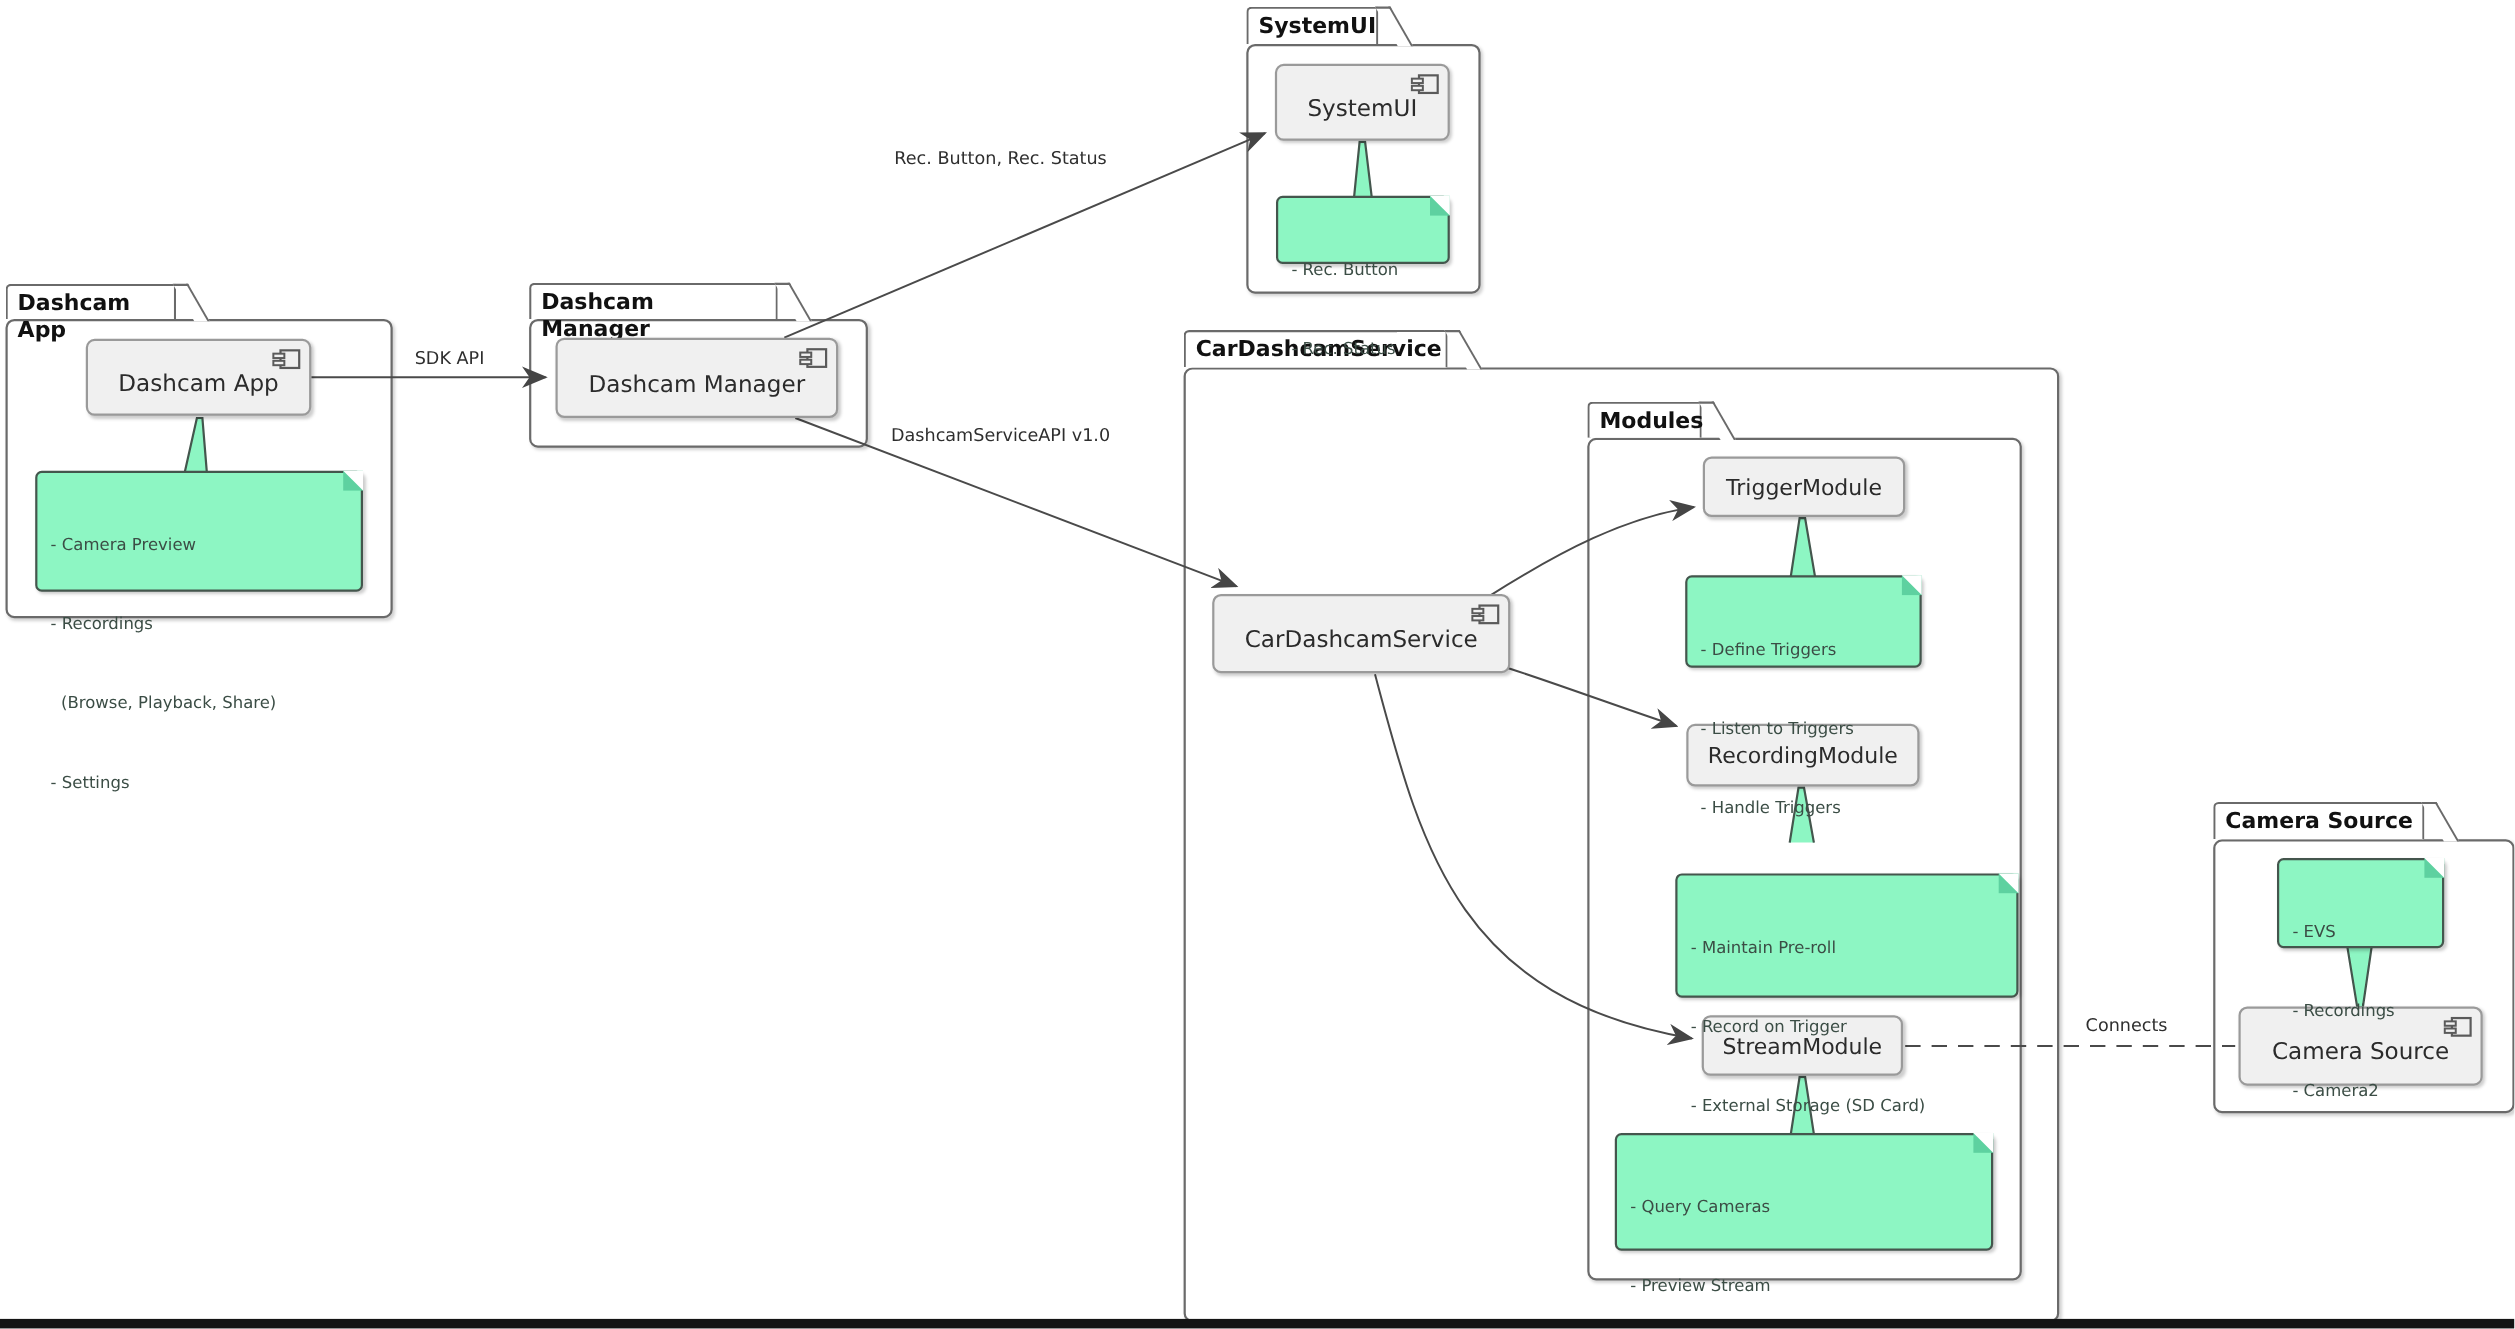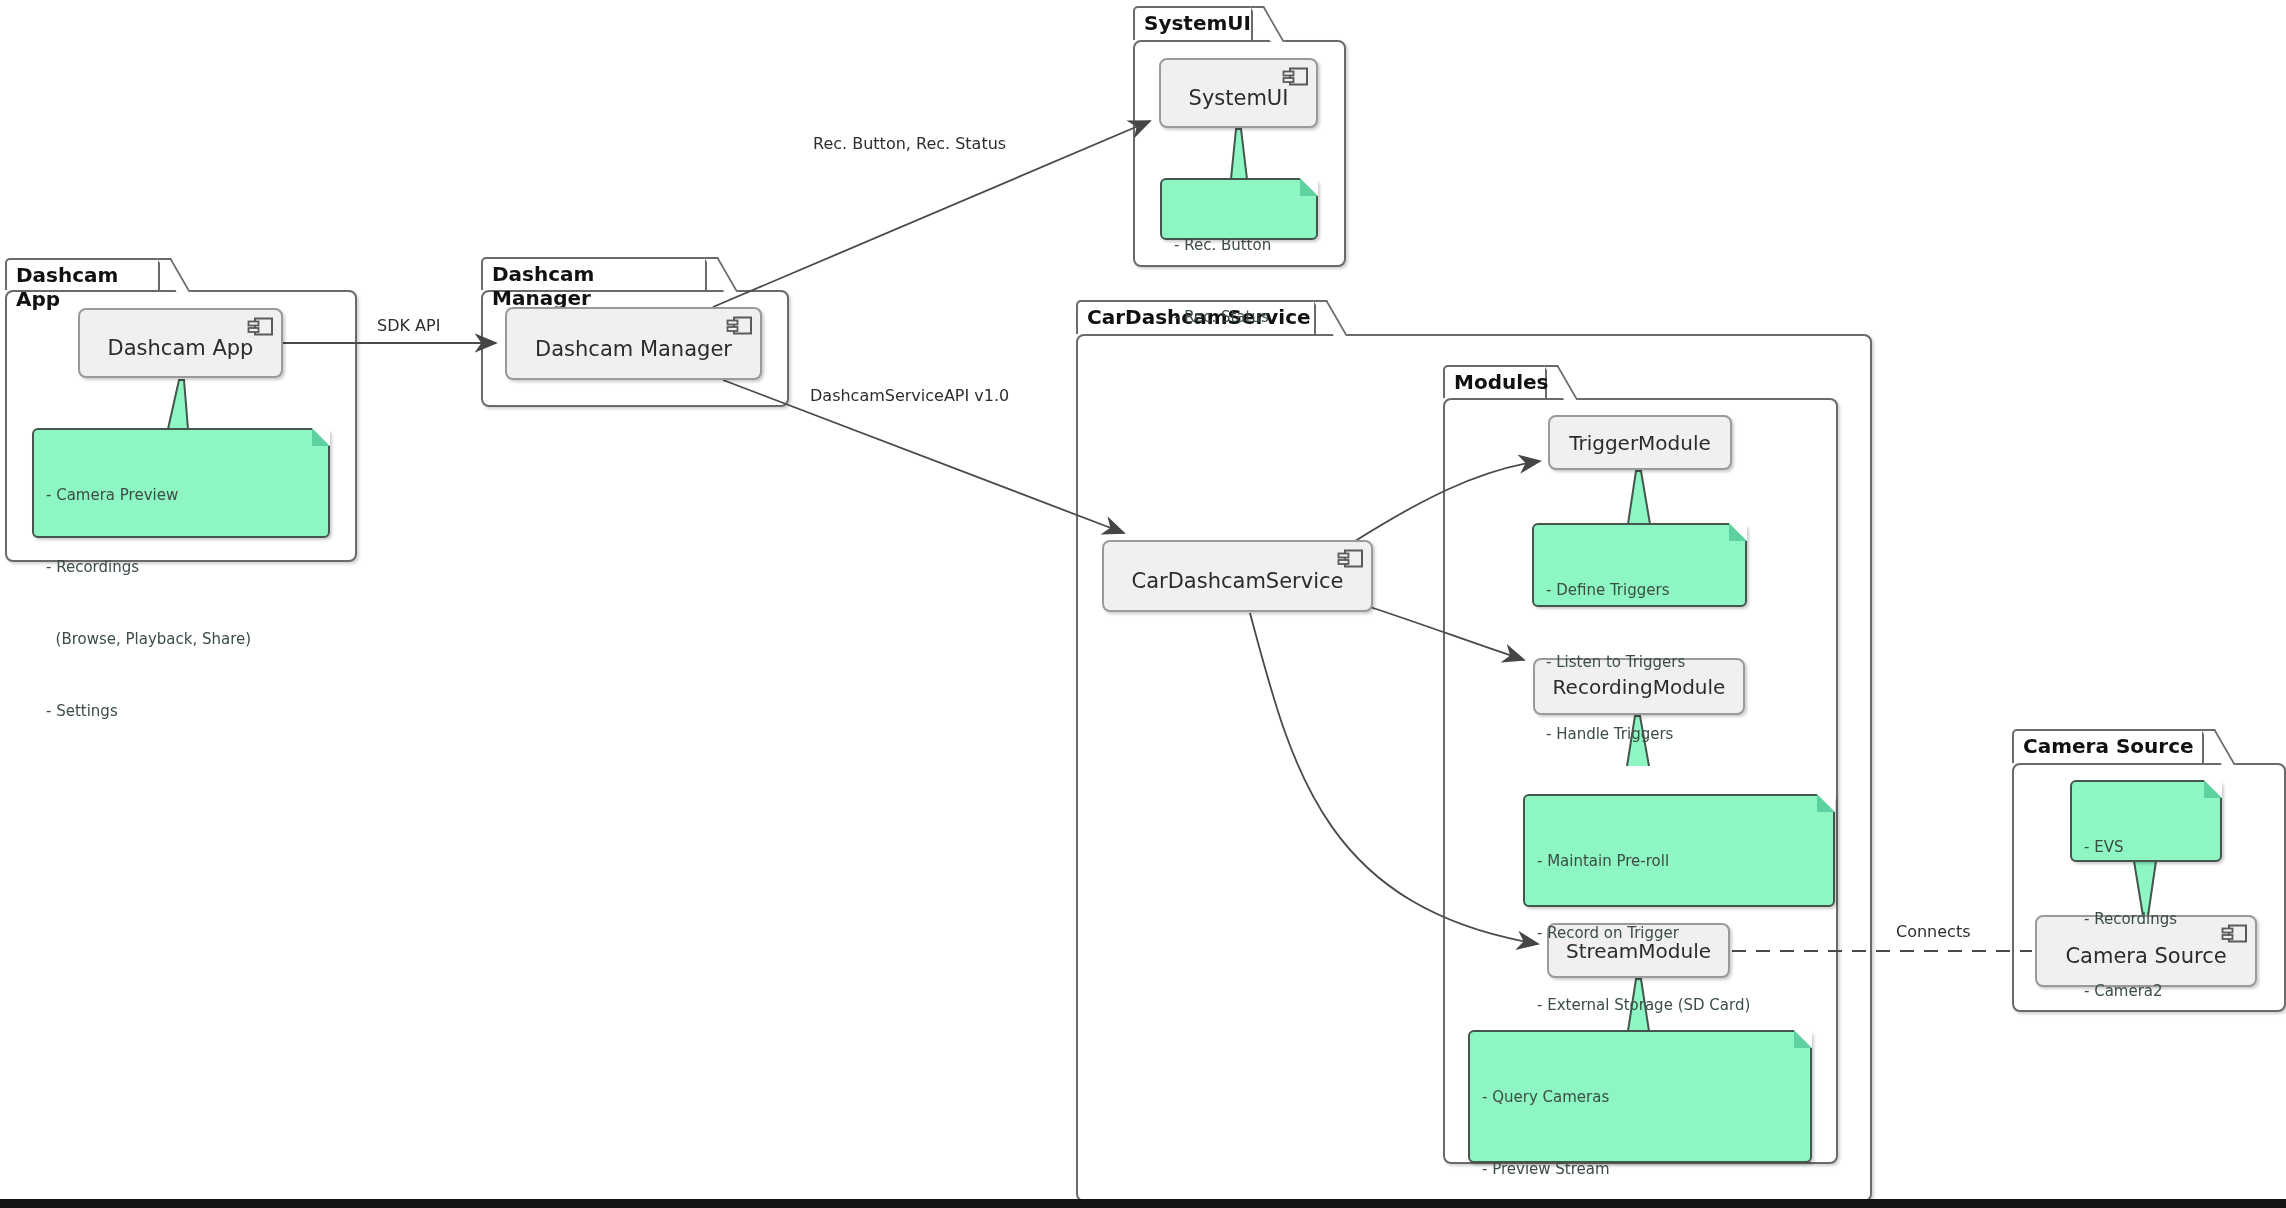--- a/index.html
+++ b/index.html
@@ -197,21 +197,21 @@
     <div>- Handle Triggers</div>
   </div>
 
   <div class="note" style="left:1483px;top:794px;width:312px;height:113px;margin-left:40px;">
     <div>- Maintain Pre-roll</div>
     <div>- Record on Trigger</div>
     <div>- External Storage (SD Card)</div>
     <div>- Delete Recordings</div>
   </div>
 
-  <div class="note" style="left:1468px;top:1030px;width:344px;height:133px;">
+  <div class="note" style="left:1468px;top:1030px;width:344px;height:107px;">
     <div>- Query Cameras</div>
     <div>- Preview Stream</div>
     
     
   </div>
 
   <div class="note" style="left:2070px;top:780px;width:152px;height:82px;">
     <div>- EVS</div>
     <div>- Recordings</div>
     <div>- Camera2</div>

